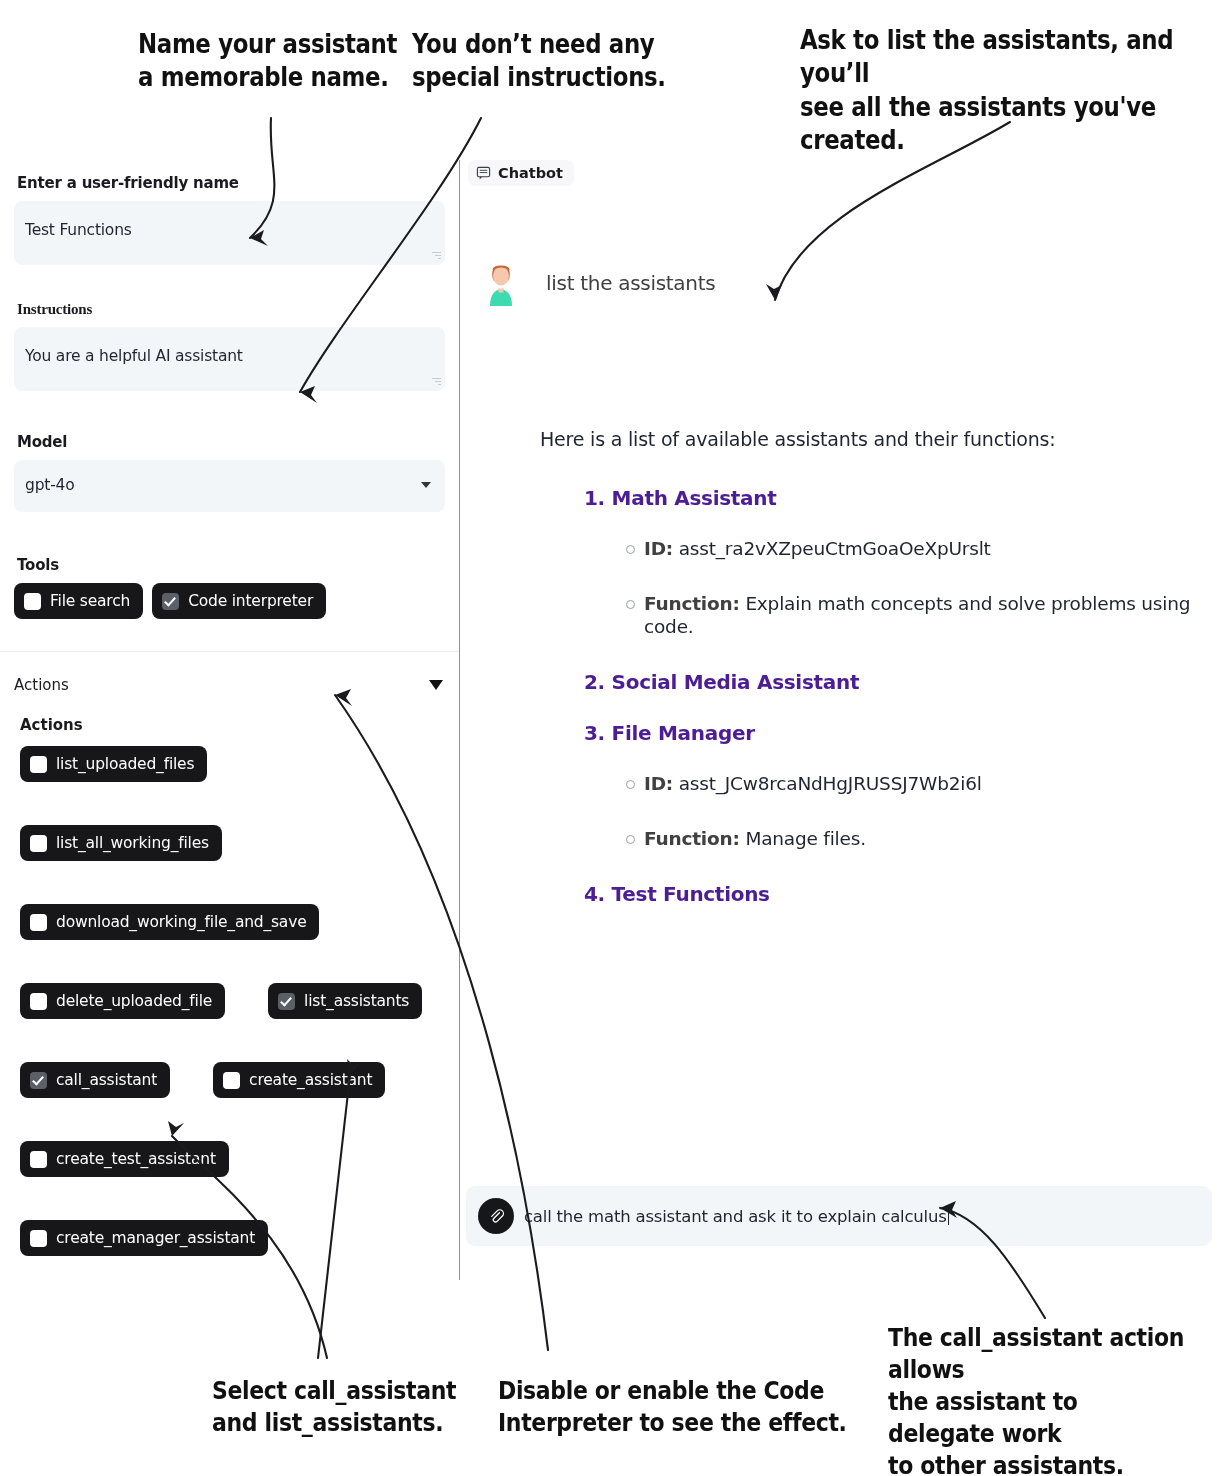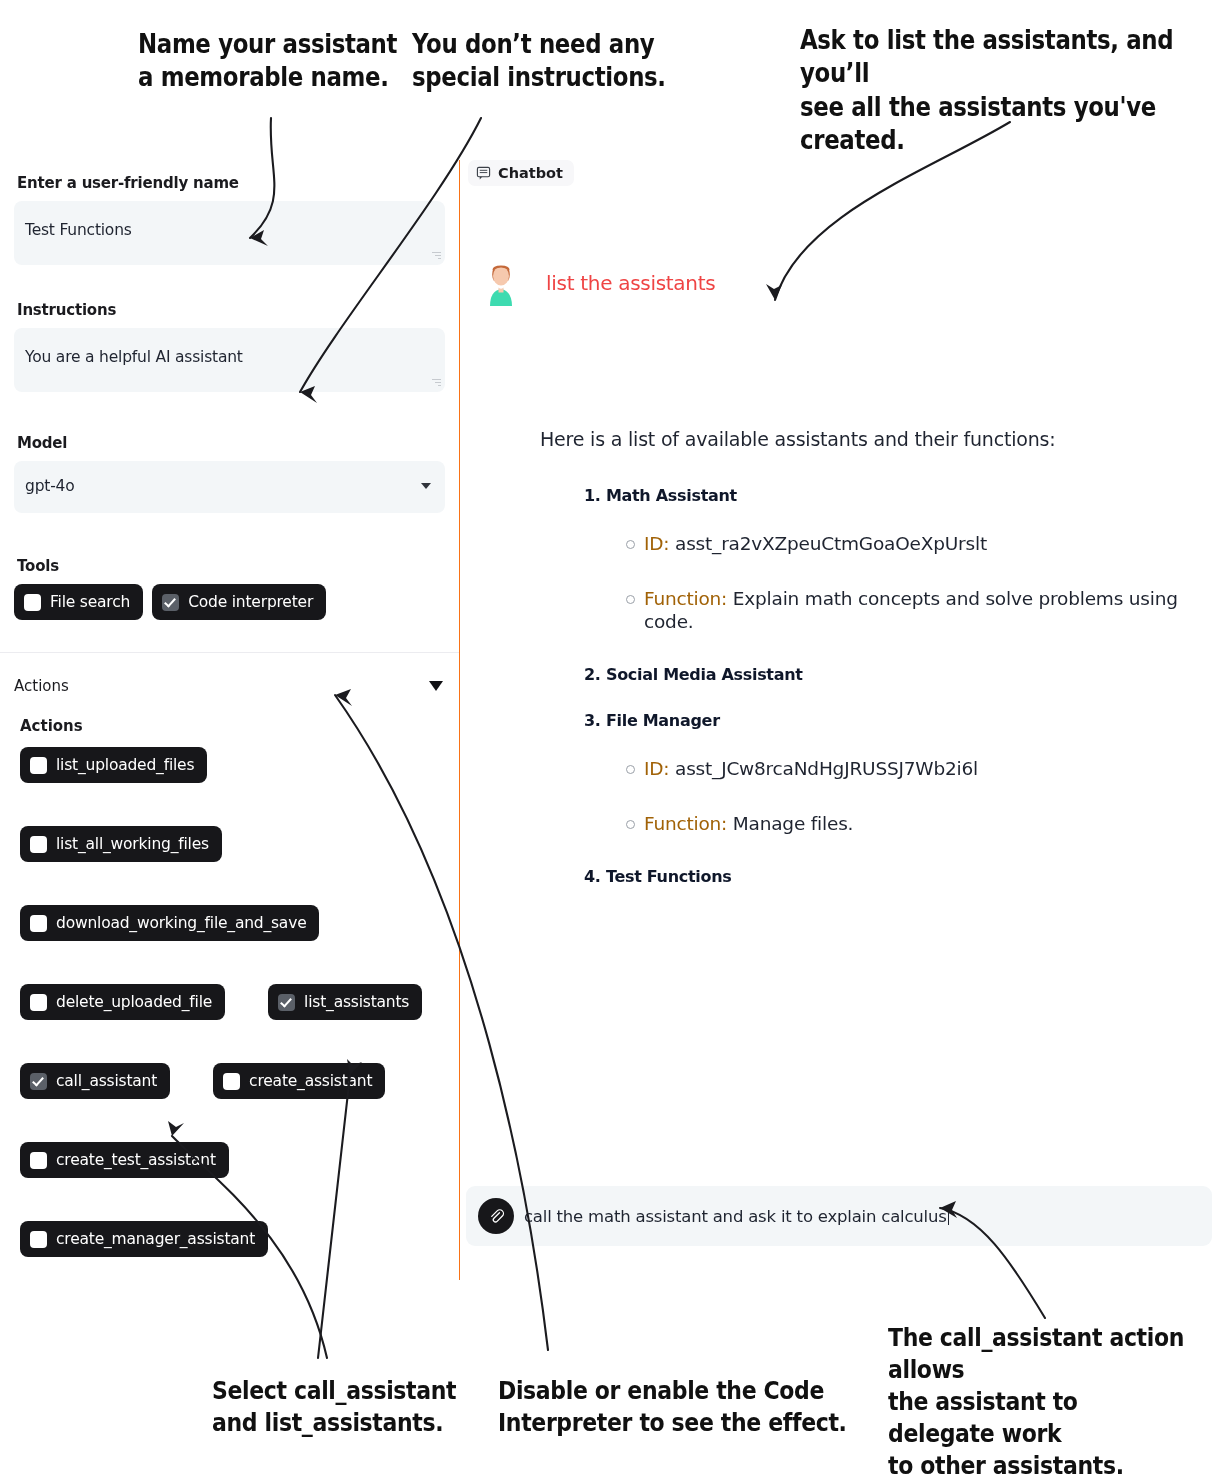--- a/index.html
+++ b/index.html
@@ -111,37 +111,37 @@
   .acc-title{font-size:15px;font-weight:bold;color:#1b1b1f;margin:22px 0 12px 20px;}
   
   .cb-tag{
     position:absolute;left:8px;top:0;
     display:inline-flex;align-items:center;gap:7px;
     background:#f7f7f9;border-radius:7px;padding:5px 11px 5px 8px;
     font-size:14.5px;font-weight:bold;color:#1b1b1f;
   }
   .msg-user{position:absolute;left:22px;top:100px;display:flex;align-items:center;gap:26px;}
   .avatar{width:38px;height:46px;position:relative;flex:0 0 auto;}
-  .msg-user .mtext{font-size:20px;color:#ef4444;letter-spacing:-0.3px;}
+  .msg-user .mtext{font-size:20px;color:#404040;letter-spacing:-0.3px;}
   .resp{
     position:absolute;left:80px;top:268px;right:0;
     font-size:19px;color:#1f2430;letter-spacing:-0.2px;line-height:1.25;
   }
   .resp .lead{margin:0 0 34px 0;}
   .asst{margin:0 0 0 0;}
   .asst h3{
-    font-size:16px;font-weight:bold;color:#0f172a;margin:0 0 26px 44px;letter-spacing:-0.3px;
+    font-size:20px;font-weight:bold;color:#4c1d95;margin:0 0 26px 44px;letter-spacing:-0.3px;
   }
   .asst ul{list-style:none;margin:0 0 28px 0;padding:0 0 0 104px;}
   .asst li{margin:0 0 32px 0;position:relative;font-size:18.5px;}
   .asst li::before{
     content:"";position:absolute;left:-18px;top:8px;width:7px;height:7px;
     border:1px solid #9aa0a8;border-radius:50%;
   }
-  .asst li b{font-weight:normal;color:#a16207;}
+  .asst li b{font-weight:bold;color:#404040;}
   .fade{
     position:absolute;left:0;right:0;bottom:112px;height:72px;
     background:linear-gradient(to bottom,rgba(255,255,255,0) 0%,#ffffff 72%);
     pointer-events:none;
   }
   .composer{
     position:absolute;left:6px;right:18px;bottom:34px;height:60px;
     background:#f3f6f8;border-radius:9px;display:flex;align-items:center;gap:10px;padding:0 12px;
   }
   .clip{
@@ -171,21 +171,21 @@
     <div class="fld-label" style="margin-top:14px;">Enter a user-friendly name</div>
     <div class="txtbox">
       <span class="val">Test Functions</span>
       <span class="grip">
           <i></i>
           <i></i>
           <i></i>
         </span>
     </div>
 
-    <div class="fld-label" style="margin-top:36px;">Instructions</div>
+    <div class="fld-label" style="margin-top:36px;font-family:Liberation Serif, serif;">Instructions</div>
     <div class="txtbox">
       <span class="val">You are a helpful AI assistant</span>
       <span class="grip">
           <i></i>
           <i></i>
           <i></i>
         </span>
     </div>
 
     <div class="fld-label" style="margin-top:42px;">Model</div>

